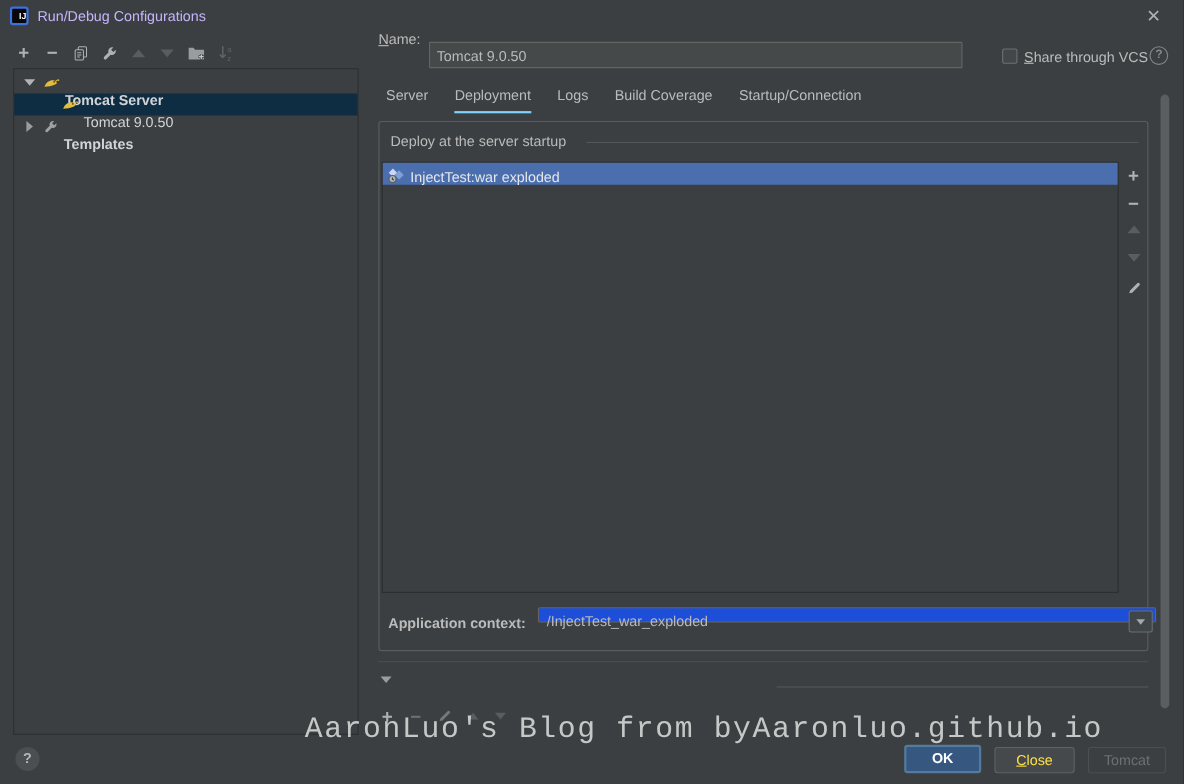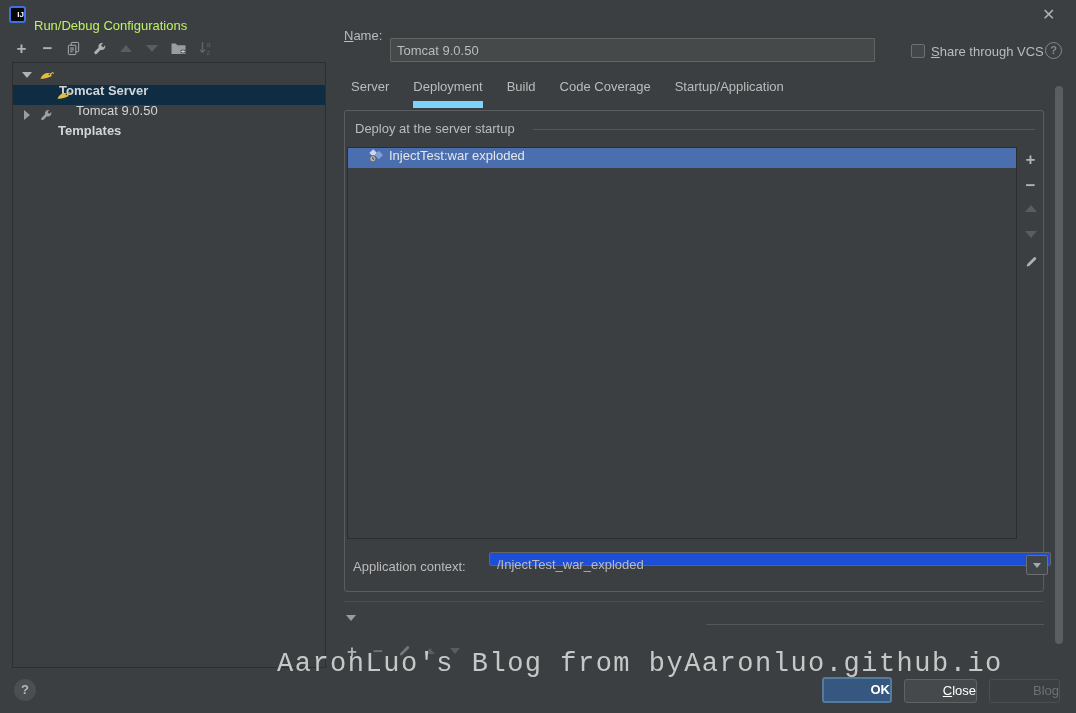--- a/index.html
+++ b/index.html
@@ -8,21 +8,21 @@
     position:relative; width:1076px; height:713px;
     background:#3c3f41; overflow:hidden;
     font-family:"Liberation Sans", sans-serif; font-size:13px; color:#bbbbbb;
   }
   .abs { position:absolute; }
 
   
   .logo { left:9px; top:6px; width:17px; height:17px; background:#070709;
           border:2px solid #3e71e0; border-radius:3px; color:#fff;
           font-size:8px; font-weight:bold; text-align:right; line-height:13px; }
-  .title { left:34px; top:18px; color:#bef264; }
+  .title { left:34px; top:7px; color:#c4b5fd; }
   .close-x { left:1042px; top:5px; font-size:16px; color:#aeb1b3; cursor:default; }
 
   
   .icn { display:inline-flex; align-items:center; justify-content:center; }
   .glyph { font-size:17px; font-weight:bold; line-height:1; }
   .en { color:#afb1b3; } .dis { color:#5a5d5f; }
   .tri-up   { width:0;height:0;border-left:6px solid transparent;border-right:6px solid transparent;border-bottom:7px solid currentColor; }
   .tri-down { width:0;height:0;border-left:6px solid transparent;border-right:6px solid transparent;border-top:7px solid currentColor; }
   .tri-down-s { width:0;height:0;border-left:4px solid transparent;border-right:4px solid transparent;border-top:5px solid currentColor; }
   .tri-right-s{ width:0;height:0;border-top:4px solid transparent;border-bottom:4px solid transparent;border-left:5px solid currentColor; }
@@ -41,51 +41,51 @@
   #name-input { left:390px; top:38px; width:485px; height:24px; background:#45494a;
      border:1px solid #646464; border-radius:1px; color:#bbbbbb; font:13px "Liberation Sans",sans-serif; padding:0 6px; }
   .checkbox { left:911px; top:44px; width:14px; height:14px; background:#43474a;
      border:1px solid #6d7073; border-radius:2px; }
   .help-outline { left:1045px; top:42px; width:17px; height:17px; border:1.5px solid #85888a;
      border-radius:50%; color:#85888a; font-size:11px; font-weight:bold; text-align:center; line-height:14px; }
 
   
   .tabs { left:351px; top:79px; display:flex; gap:24px; }
   .tab { padding-bottom:7px; color:#bbbbbb; cursor:default; }
-  .tab.active { border-bottom:7px solid #7dd3fc; }
+  .tab.active { border-bottom:2px solid #7dd3fc; }
 
   
   .gpanel { left:344px; top:110px; width:700px; height:482px; border:1px solid #5a5d5f; border-radius:3px; }
   .gp-label { left:8px; top:10px; color:#bbbbbb; background:#3c3f41; padding:0 2px; }
   .gp-line { left:188px; right:8px; top:18px; height:1px; background:#545759; }
   .listbox { left:2px; top:36px; width:670px; height:392px; border:1px solid #2b2d2f; background:#3c3f41; }
-  .lrow { height:20px; display:flex; align-items:flex-start; gap:5px; padding-left:20px; }
+  .lrow { height:20px; display:flex; align-items:flex-end; gap:5px; padding-left:4px; }
   .lrow.sel { background:#4b6eaf; color:#e4e7ea; }
 
   
   .combo { left:144px; top:441px; width:562px; height:14px; background:#1d4ed8;
      border:1px solid #646464; border-radius:2px; }
   .combo .val { position:absolute; left:7px; top:4px; color:#bbbbbb; }
   .combo .arrow-btn { position:absolute; right:2px; top:2px; width:22px; height:20px;
      background:#404548; border:1px solid #6b6f72; border-radius:2px;
      display:flex; align-items:center; justify-content:center; color:#a6a9ab; }
 
   .divider { left:344px; top:601px; width:700px; height:1px; background:#4b4e50; }
 
   
   .bl-tri { left:346px; top:621px; color:#9a9da0; }
   .bl-text { left:362px; top:617px; color:#bbbbbb; white-space:nowrap; }
   .bl-line { left:706px; top:624px; width:338px; height:1px; background:#545759; }
 
   
-  .btn { position:absolute; border-radius:3px; text-align:right; font-size:13px; }
+  .btn { position:absolute; border-radius:3px; text-align:center; font-size:13px; }
   .btn-ok { left:822px; top:677px; width:70px; height:26px; background:#365880;
      border:2px solid #537c9c; color:#ffffff; font-weight:bold; line-height:22px; }
   .btn-close { left:904px; top:679px; width:73px; height:24px; background:#45494b;
-     border:1px solid #5f6365; color:#ffffff; line-height:22px; }
+     border:1px solid #5f6365; color:#fde047; line-height:22px; }
   .btn-apply { left:989px; top:679px; width:71px; height:24px; background:transparent;
      border:1px solid #4b4f52; color:#6d7073; line-height:22px; }
   .help-circle { left:14px; top:679px; width:22px; height:22px; border-radius:50%;
      background:#4b4f51; color:#b6b9bb; font-weight:bold; text-align:center; line-height:22px; }
 
   .scrollbar { left:1055px; top:86px; width:8px; height:558px; background:#5a5e61; border-radius:4px; }
 
   .watermark { left:277px; top:649px; font-family:"Liberation Mono", monospace;
      font-size:27px; letter-spacing:1.5px; color:#d2d4d4; opacity:.92;
      white-space:nowrap; z-index:50; pointer-events:none; }
@@ -178,23 +178,23 @@
 
   <div class="abs flabel" style="left:344px; top:28px;"><u>N</u><span>ame:</span></div>
   <input id="name-input" class="abs" value="Tomcat 9.0.50" style="">
   <span class="abs checkbox"></span>
   <div class="abs flabel" style="left:931px; top:44px;"><u>S</u><span>hare through VCS</span></div>
   <div class="abs help-outline">?</div>
 
   <div class="abs tabs">
     <div class="tab">Server</div>
     <div class="tab active">Deployment</div>
-    <div class="tab">Build</div>
-    <div class="tab">Code Coverage</div>
-    <div class="tab">Startup/Application</div>
+    <div class="tab">Logs</div>
+    <div class="tab">Build Coverage</div>
+    <div class="tab">Startup/Connection</div>
   </div>
 
   <div class="abs gpanel">
     <div class="abs gp-label">Deploy at the server startup</div>
     <div class="abs gp-line"></div>
 
     <div class="abs listbox">
       <div class="lrow sel">
         <span>
           <svg viewBox="0 0 16 16" width="16" height="16">
@@ -215,21 +215,21 @@
       </span>
     <span class="abs icn dis" style="left:679px; top:120px; width:13px;">
         <span class="tri-down"></span>
       </span>
     <span class="abs icn en" style="left:678px; top:144px; width:15px;">
       <svg viewBox="0 0 16 16" width="14" height="14">
           <path d="M3 13.2 L3.8 10.4 11.3 2.9 a1.55 1.55 0 0 1 2.2 2.2 L6 12.6 3 13.2 z" fill="#afb1b3"></path>
         </svg>
     </span>
 
-    <div class="abs flabel" style="left:8px; top:448px;">Application context:</div>
+    <div class="abs flabel" style="left:8px; top:448px;font-weight:bold;">Application context:</div>
     <div class="abs combo">
       <span class="val">/InjectTest_war_exploded</span>
       <span class="arrow-btn">
           <span class="tri-down-s"></span>
         </span>
     </div>
   </div>
 
   <div class="abs divider"></div>
 
@@ -252,15 +252,15 @@
       </span>
   </div>
 
   <div class="abs scrollbar"></div>
 
   <div class="abs watermark">AaronLuo's Blog from byAaronluo.github.io</div>
 
   <div class="abs help-circle">?</div>
   <div class="btn btn-ok">OK</div>
   <div class="btn btn-close"><u>C</u><span>lose</span></div>
-  <div class="btn btn-apply">Blog</div>
+  <div class="btn btn-apply">Tomcat</div>
 
 </div>
 
 </body></html>

